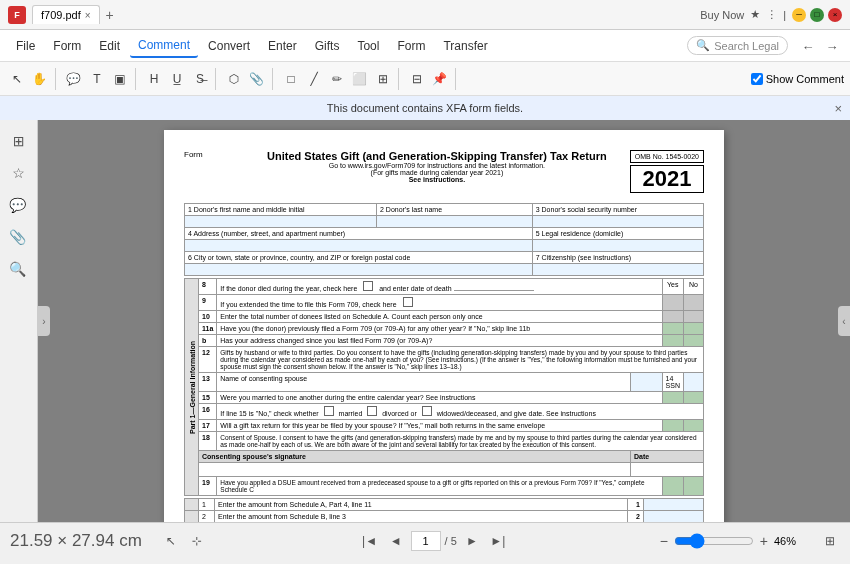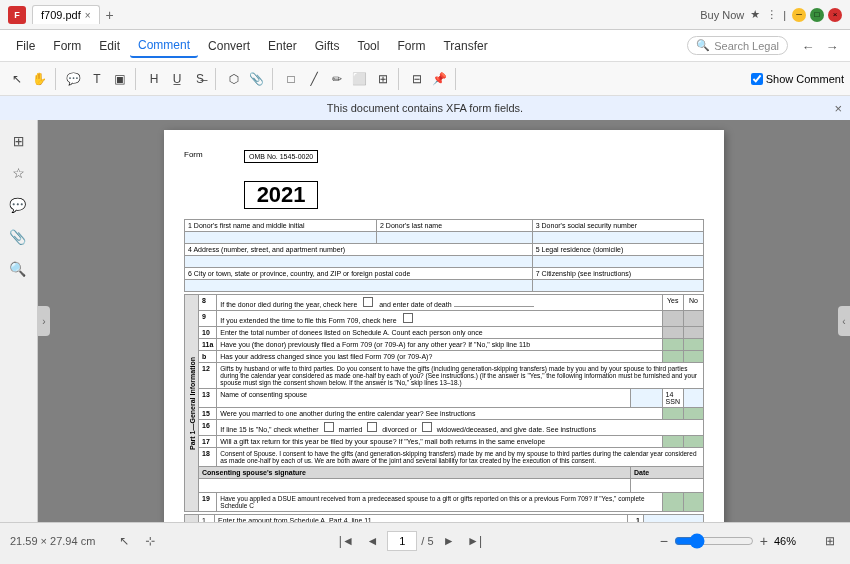--- a/index.html
+++ b/index.html
@@ -103,21 +103,21 @@
       text-align: center; font-size: 7px; font-weight: bold;
       background: #e0e0e0; padding: 2px; width: 14px;
     }
 
     
     .bottom-bar {
       display: flex; align-items: center; height: 36px;
       background: #f0f0f0; border-top: 1px solid #ccc;
       padding: 0 10px; gap: 8px;
     }
-    .page-size { font-size: 11px; color: #555; }
+    .page-size { font-size: 17px; color: #555; }
     .nav-controls { display: flex; align-items: center; gap: 4px; flex: 1; justify-content: center; }
     .nav-btn { width: 22px; height: 22px; display: flex; align-items: center; justify-content: center; cursor: pointer; color: #555; font-size: 12px; }
     .page-input { width: 30px; height: 20px; text-align: center; border: 1px solid #ccc; font-size: 11px; }
     .page-total { font-size: 11px; color: #555; }
     .zoom-controls { display: flex; align-items: center; gap: 6px; }
     .zoom-slider { width: 80px; }
     .zoom-btn { font-size: 14px; cursor: pointer; color: #555; }
     .zoom-value { font-size: 11px; width: 40px; }
     .fit-btn { width: 20px; height: 20px; display: flex; align-items: center; justify-content: center; cursor: pointer; color: #555; font-size: 12px; }
   </style>
@@ -222,23 +222,29 @@
   <div class="expand-tab">›</div>
   <div class="right-expand-tab">‹</div>
 
   <div class="pdf-container">
     <div class="pdf-page">
 
       <div class="form-header">
         <div style="display:flex;flex-direction:column;align-items:flex-start;min-width:60px;">
           <div style="font-size:8px;">Form</div>
         </div>
+        <div style="flex:1;text-align:center;padding:0 10px;">
+          <div style="font-size:11px;font-weight:bold;">United States Gift (and Generation-Skipping Transfer) Tax Return</div>
+          <div style="font-size:7px;">Go to www.irs.gov/Form709 for instructions and the latest information.</div>
+          <div style="font-size:7px;">(For gifts made during calendar year 2021)</div>
+          <div style="font-size:7px;font-weight:bold;">See instructions.</div>
+        </div>
         <div style="text-align:center;">
           <div style="border:1px solid black;padding:2px 4px;font-size:7px;">OMB No. 1545-0020</div>
-          <div style="font-size:22px;font-weight:bold;border:1px solid black;padding:0 6px;margin-top:18px;">2021</div>
+          <div style="font-size:22px;font-weight:bold;border:1px solid black;padding:0 6px;margin-top:2px;">2021</div>
         </div>
       </div>
 
       <div style="display:flex;gap:20px;margin-bottom:4px;font-size:7px;">
         <div>
           <div></div>
           <div></div>
         </div>
       </div>
 

